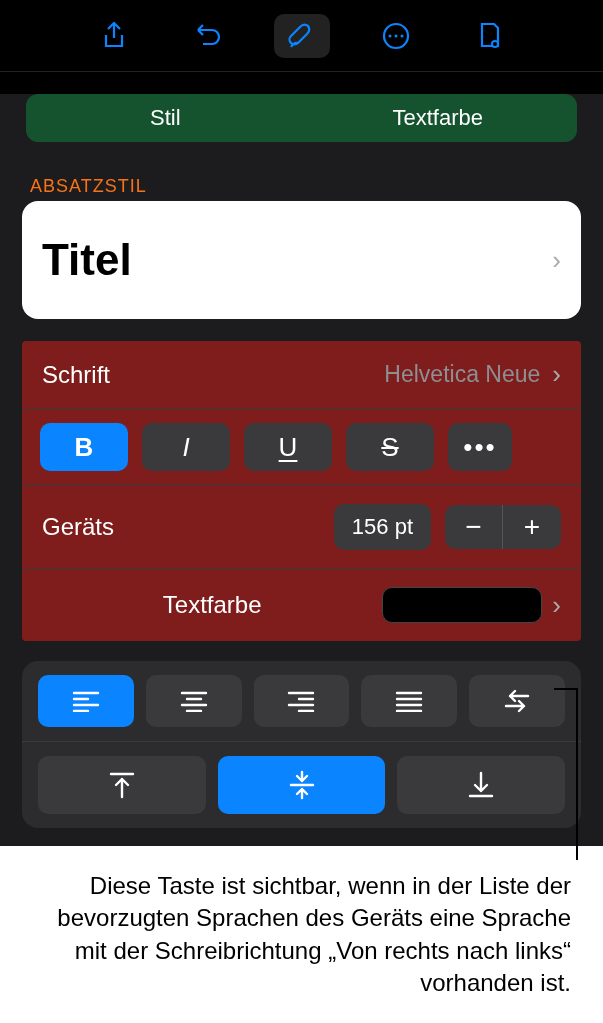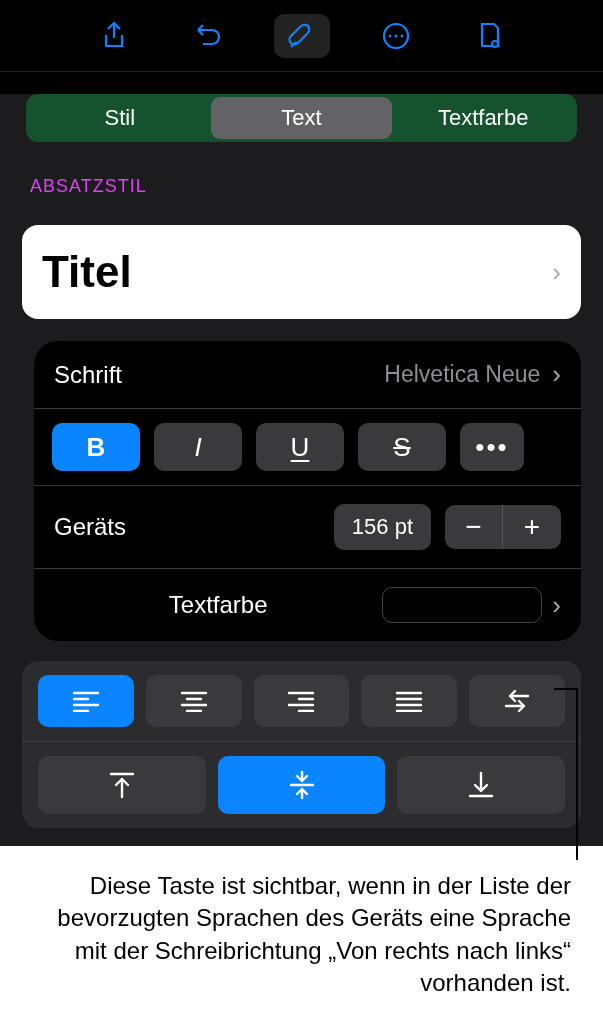--- a/index.html
+++ b/index.html
@@ -52,46 +52,46 @@
     flex: 1;
     text-align: center;
     color: #fff;
     font-size: 22px;
     padding: 8px 0;
     border-radius: 9px;
   }
   .seg.active { background: #636366; }
 
   .section-label {
-    color: #d946ef;
+    color: #f97316;
     letter-spacing: 1px;
     font-size: 18px;
-    margin: 34px 12px 28px 12px;
+    margin: 34px 12px 4px 12px;
   }
 
   .style-card {
     background: #fff;
     color: #000;
     border-radius: 16px;
-    padding: 22px 20px;
+    padding: 34px 20px;
     display: flex;
     align-items: center;
     justify-content: space-between;
     margin: 0 4px;
   }
   .style-card .title {
     font-size: 44px;
     font-weight: 800;
   }
   .chev { color: #aaa; font-size: 26px; }
 
   .font-card {
-    background: #000000;
-    border-radius: 24px;
-    margin: 22px 4px 0 16px;
+    background: #7f1d1d;
+    border-radius: 4px;
+    margin: 22px 4px 0 4px;
     color: #fff;
   }
   .row {
     display: flex;
     align-items: center;
     padding: 18px 20px;
     border-bottom: 1px solid #3a3a3c;
   }
   .row:last-child { border-bottom: none; text-align: center; }
   .row .label { font-size: 24px; color: #fff; flex: 1; }
@@ -239,21 +239,20 @@
           <circle cx="19" cy="23" r="4" fill="#0a84ff" stroke="none"></circle>
           <circle cx="19" cy="23" r="2" fill="#000" stroke="none"></circle>
         </svg>
     </div>
   </div>
 
   <div class="panel">
 
     <div class="segmented">
       <div class="seg">Stil</div>
-      <div class="seg active">Text</div>
       <div class="seg">Textfarbe</div>
     </div>
 
     <div class="section-label">ABSATZSTIL</div>
 
     <div class="style-card">
       <div class="title">Titel</div>
       <div class="chev">›</div>
     </div>
 

